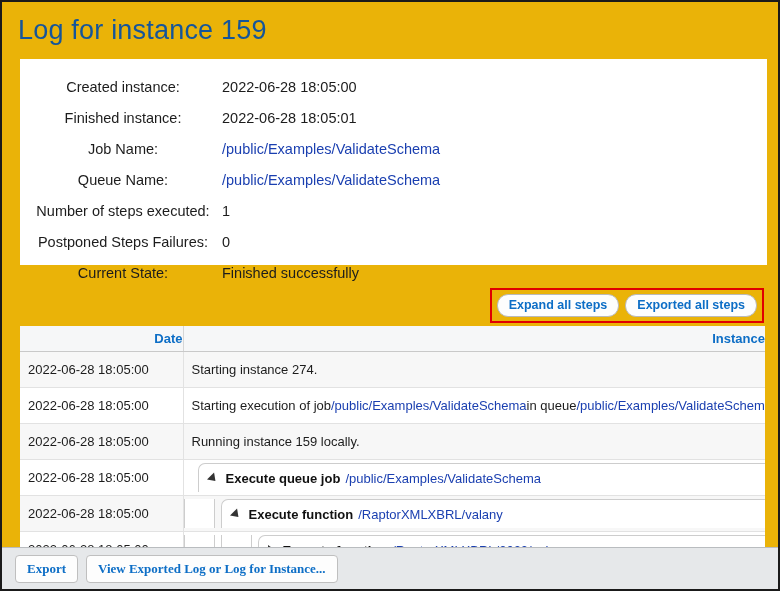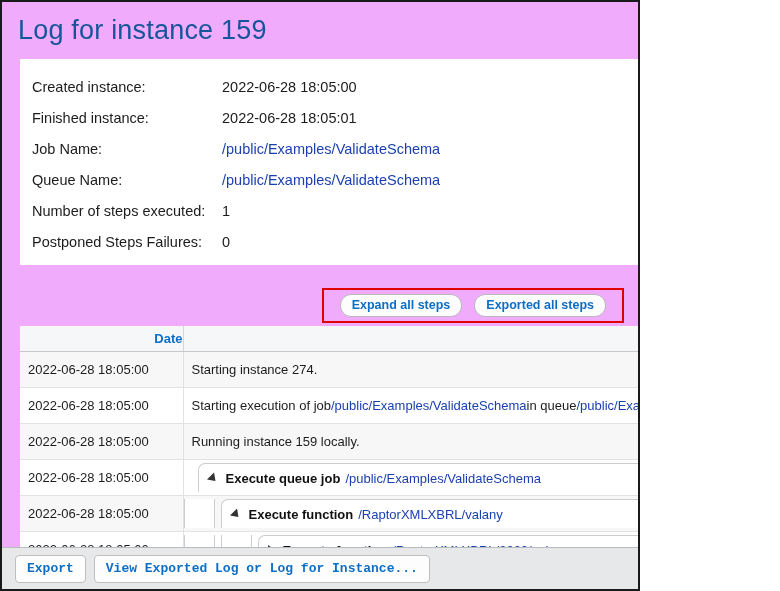--- a/index.html
+++ b/index.html
@@ -9,25 +9,25 @@
   }
   body {
     width: 780px;
     height: 591px;
     background: #ffffff;
     font-family: "Liberation Sans", sans-serif;
     overflow: hidden;
   }
   .window {
     position: relative;
-    width: 640px;
+    width: 780px;
     height: 591px;
     box-sizing: border-box;
     border: 2px solid #1a1a1a;
-    background: #f0abfc;
+    background: #eab308;
     overflow: hidden;
   }
   .page-title {
     font-size: 27px;
     color: #15559a;
     font-weight: normal;
     margin: 0;
     padding: 10px 0 0 16px;
     letter-spacing: 0.2px;
     line-height: 36px;
@@ -51,38 +51,39 @@
   }
   table.summary td {
     padding: 2px 0;
     height: 27px;
     vertical-align: middle;
     white-space: nowrap;
   }
   table.summary td.label {
     padding-right: 8px;
     width: 182px;
+    text-align: center;
   }
   table.summary td.value {
     color: #1c1c1c;
   }
   a.link {
     color: #1a3fb0;
     cursor: pointer;
   }
   
   .steps-toolbar {
     position: absolute;
     right: 14px;
     top: 286px;
     border: 2px solid #e00000;
-    padding: 4px 16px;
+    padding: 4px 5px;
     background: transparent;
     display: flex;
-    gap: 12px;
+    gap: 6px;
   }
   .pill-btn {
     font-family: "Liberation Sans", sans-serif;
     font-size: 12.5px;
     font-weight: bold;
     color: #0d6ec6;
     background: #fdfdfd;
     border: 1px solid #b9b9b9;
     border-radius: 11px;
     padding: 3px 11px 4px 11px;
@@ -205,21 +206,21 @@
     height: 42px;
     background: #e6e8ea;
     border-top: 1px solid #b9bcbf;
     display: flex;
     align-items: center;
     padding-left: 13px;
     gap: 8px;
     box-sizing: border-box;
   }
   .rect-btn {
-    font-family: Liberation Mono, monospace;
+    font-family: Liberation Serif, serif;
     font-size: 13px;
     font-weight: bold;
     color: #0d6ec6;
     background: #fdfdfd;
     border: 1px solid #bfbfbf;
     border-radius: 4px;
     padding: 6px 11px;
     cursor: pointer;
     line-height: 14px;
     white-space: nowrap;
@@ -251,20 +252,24 @@
             <td class="label">Queue Name:</td>
             <td class="value"><a class="link">/public/Examples/ValidateSchema</a></td>
           </tr>
           <tr>
             <td class="label">Number of steps executed:</td>
             <td class="value">1</td>
           </tr>
           <tr>
             <td class="label">Postponed Steps Failures:</td>
             <td class="value">0</td>
+          </tr>
+          <tr>
+            <td class="label">Current State:</td>
+            <td class="value">Finished successfully</td>
           </tr>
         </tbody>
     </table>
   </div>
 
   <div class="steps-toolbar">
     <button class="pill-btn">Expand all steps</button>
     <button class="pill-btn">Exported all steps</button>
   </div>
 

